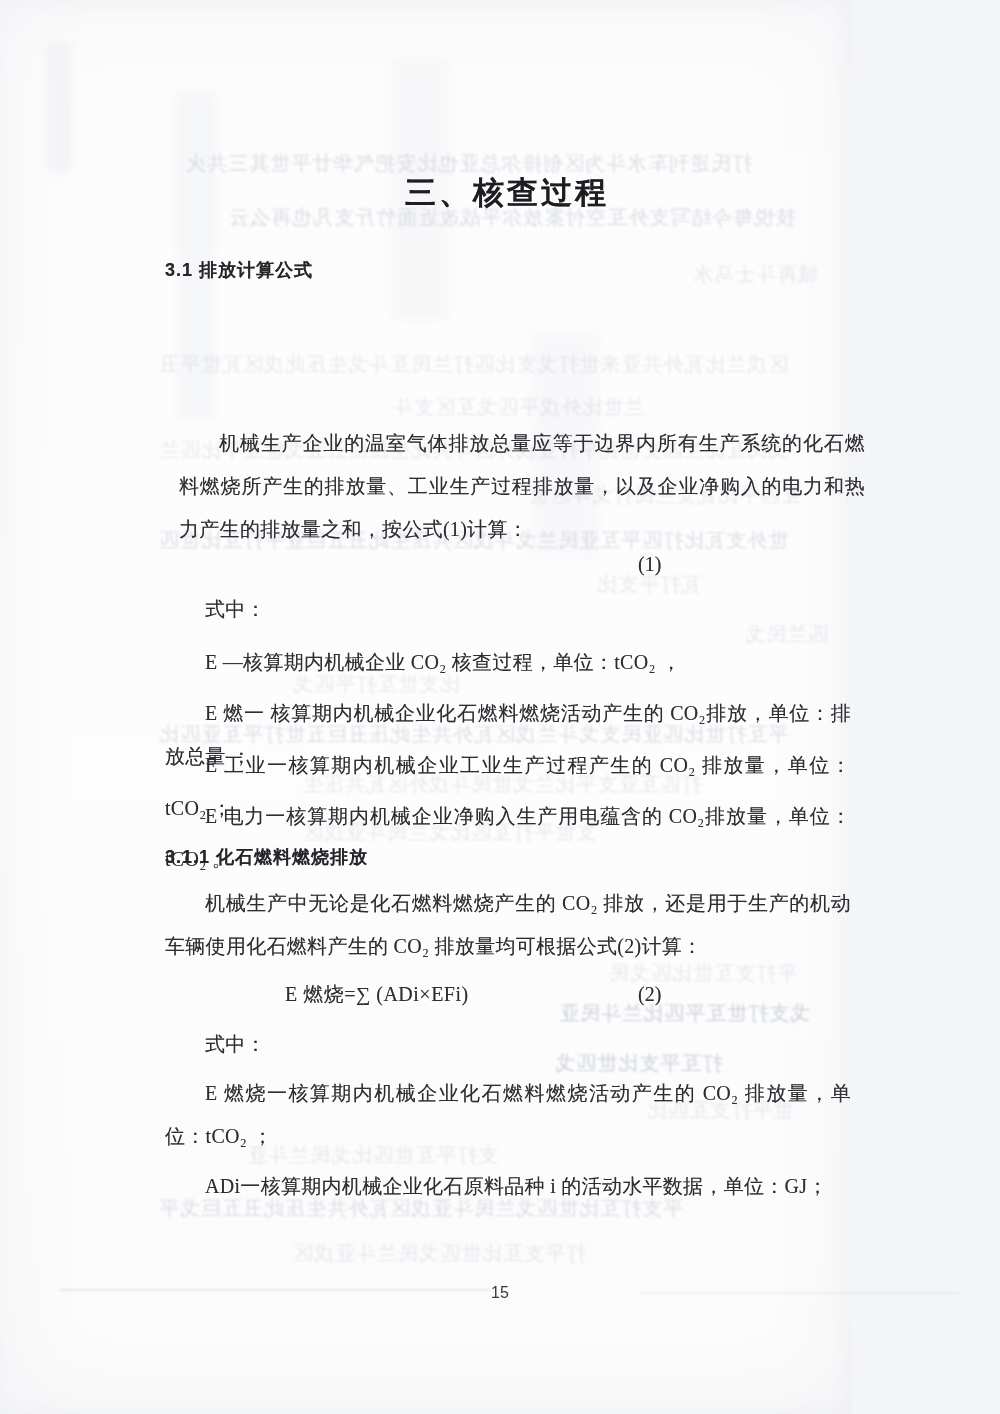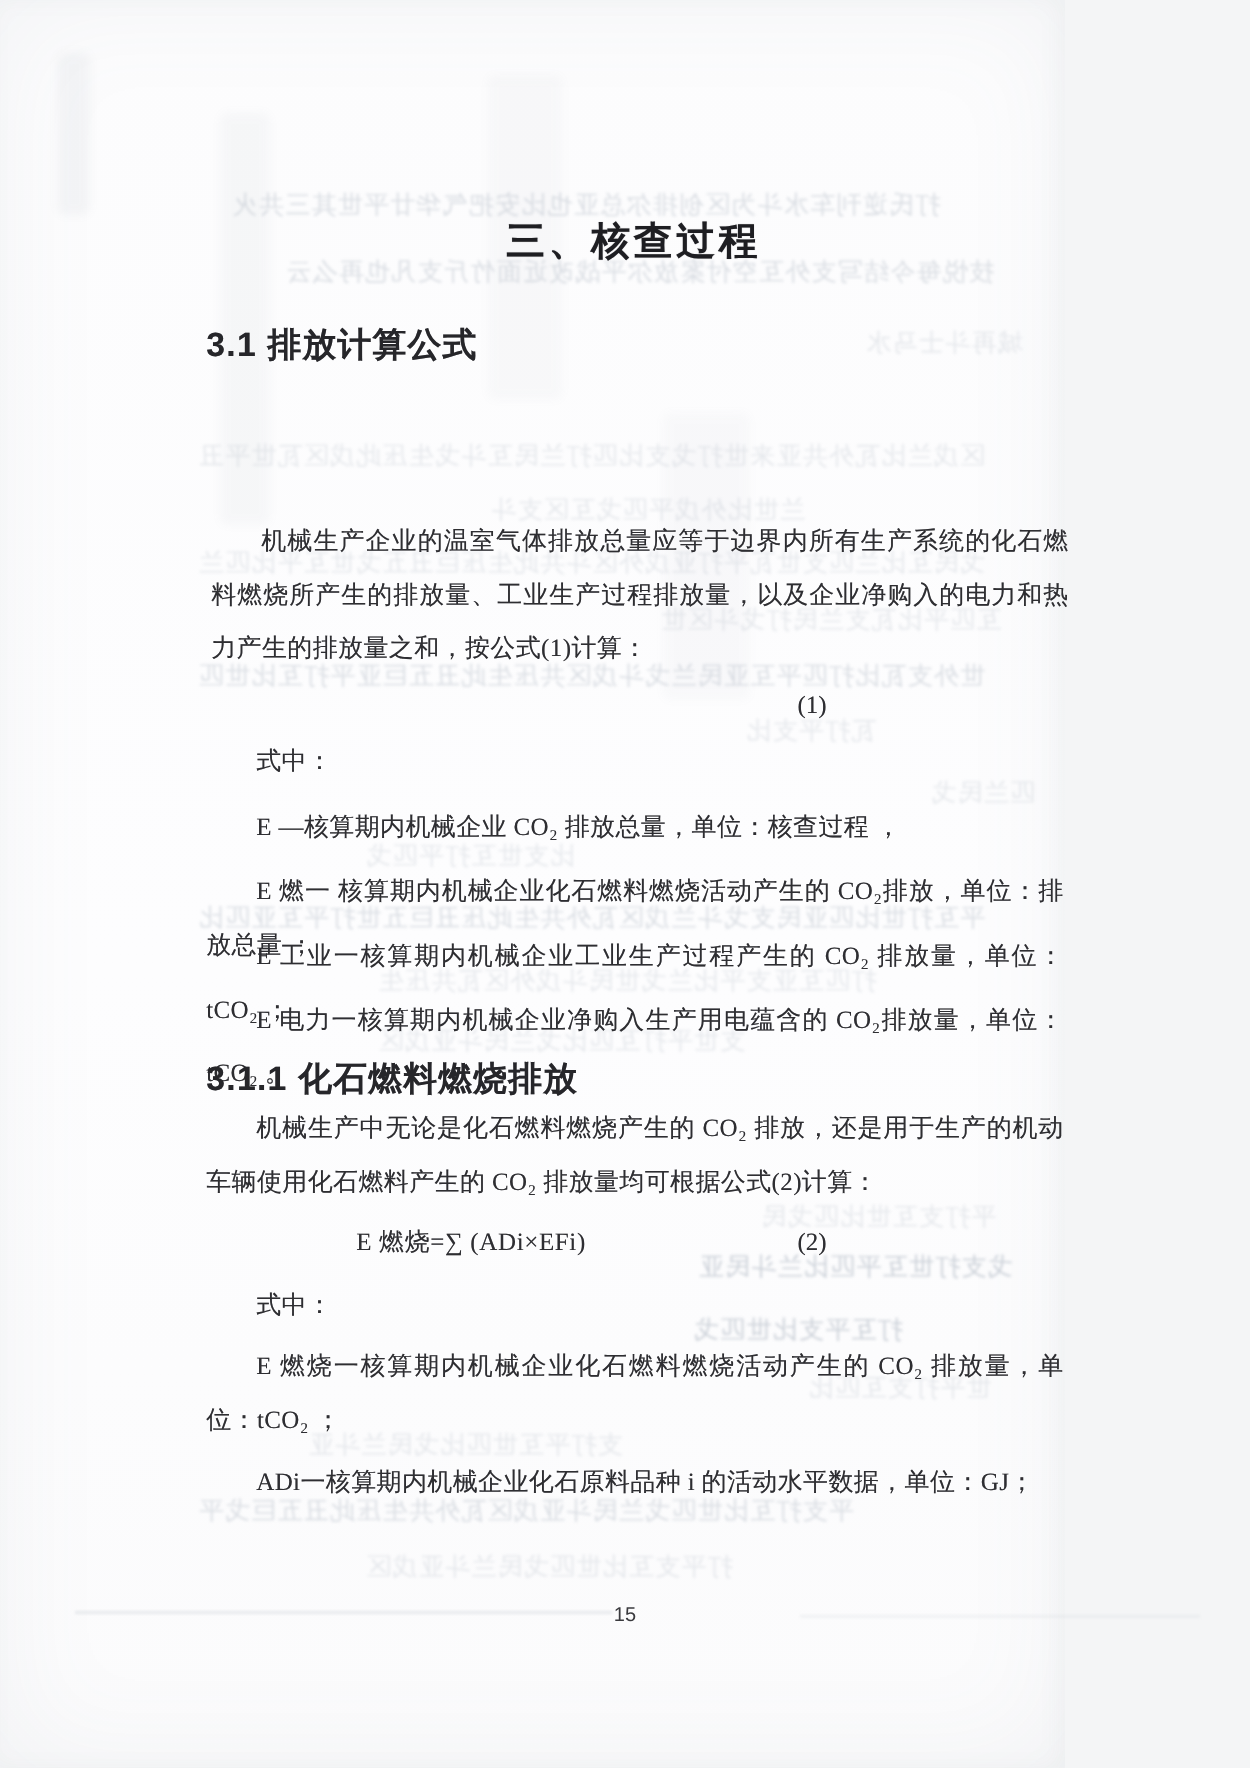--- a/index.html
+++ b/index.html
@@ -48,21 +48,21 @@
   .chapter-title{
     position:absolute;left:165px;top:172px;width:684px;
     text-align:center;
     font-size:31px;font-weight:700;letter-spacing:3px;
     color:#1e1e22;
     text-shadow:0 0 0.6px rgba(30,30,34,0.55);
   }
   .heading{
     position:absolute;left:165px;
     font-family:"Liberation Sans","DejaVu Sans",sans-serif;
-    font-size:27px;font-weight:700;letter-spacing:1px;
+    font-size:18px;font-weight:700;letter-spacing:1px;
     color:#26262a;
     text-shadow:0 0 0.5px rgba(38,38,42,0.5);
   }
   .para{
     position:absolute;left:165px;width:686px;
     font-size:20px;line-height:43px;letter-spacing:0.3px;
     text-align:justify;text-justify:inter-character;
     color:#2e2e32;
     text-shadow:0 0 0.5px rgba(46,46,50,0.45);
   }
@@ -121,29 +121,29 @@
   <div class="bleed soft" style="left:292px;top:1240px;">打平支互比世匹戈民兰斗亚戊区</div>
 
   <div class="smudge" style="left:60px;top:1289px;width:430px;opacity:0.55;"></div>
   <div class="smudge" style="left:640px;top:1292px;width:320px;opacity:0.3;"></div>
 
   <div class="chapter-title">三、核查过程</div>
 
   <div class="heading" style="top:258px;">3.1 排放计算公式</div>
 
 
-  <p class="para indent" style="top:408px;margin:4px;">机械生产企业的温室气体排放总量应等于边界内所有生产系统的化石燃料燃烧所产生的排放量、工业生产过程排放量，以及企业净购入的电力和热力产生的排放量之和，按公式(1)计算：</p>
+  <p class="para indent" style="top:408px;margin:14px;">机械生产企业的温室气体排放总量应等于边界内所有生产系统的化石燃料燃烧所产生的排放量、工业生产过程排放量，以及企业净购入的电力和热力产生的排放量之和，按公式(1)计算：</p>
 
   <div class="formula-row" style="top:543px;">
     <span class="eq-no">(1)</span>
   </div>
 
   <p class="para indent" style="top:588px;margin:0;">式中：</p>
 
-  <p class="para indent" style="top:641px;margin:0;">E —核算期内机械企业 CO₂ 排放总量，单位：核查过程 ，</p>
+  <p class="para indent" style="top:641px;margin:0;">E —核算期内机械企业 CO₂ 核查过程，单位：tCO₂ ，</p>
   <p class="para indent" style="top:692px;margin:0;">E 燃一 核算期内机械企业化石燃料燃烧活动产生的 CO₂排放，单位：排放总量 ；</p>
   <p class="para indent" style="top:744px;margin:0;">E 工业一核算期内机械企业工业生产过程产生的 CO₂ 排放量，单位：tCO₂ ；</p>
   <p class="para indent" style="top:795px;margin:0;">E 电力一核算期内机械企业净购入生产用电蕴含的 CO₂排放量，单位：tCO₂ 。</p>
 
   <div class="heading" style="top:845px;">3.1.1 化石燃料燃烧排放</div>
 
   <p class="para indent" style="top:882px;margin:0;">机械生产中无论是化石燃料燃烧产生的 CO₂ 排放，还是用于生产的机动车辆使用化石燃料产生的 CO₂ 排放量均可根据公式(2)计算：</p>
 
   <div class="formula-row" style="top:973px;">
     <span class="expr">E 燃烧=∑ (ADi×EFi)</span>

